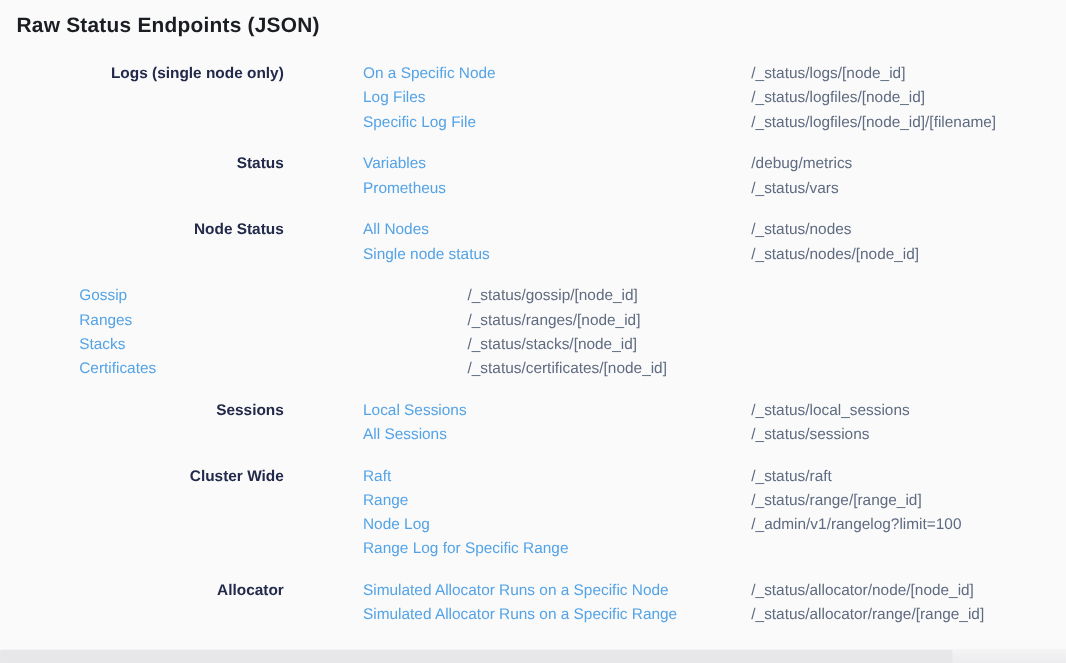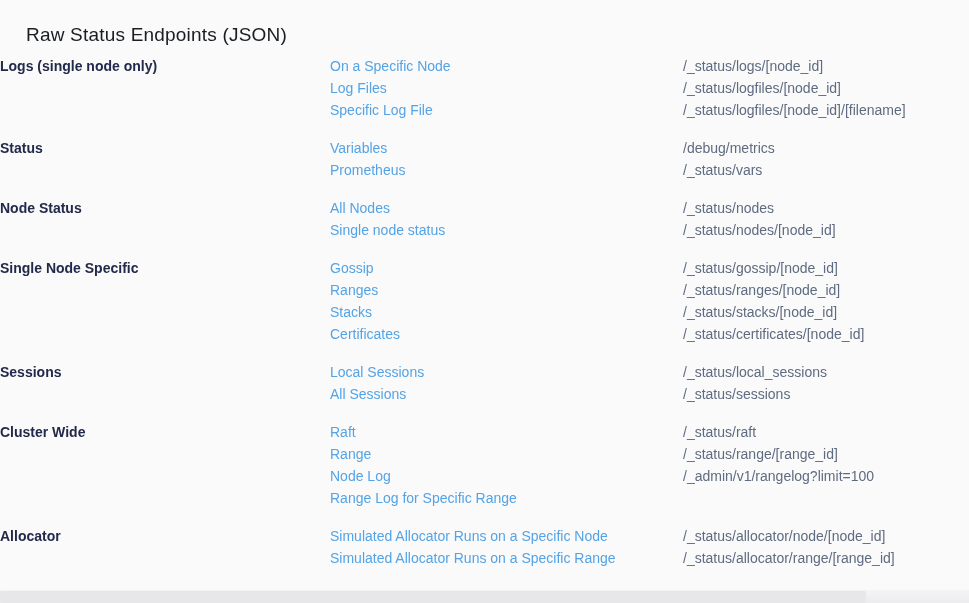--- a/index.html
+++ b/index.html
@@ -11,40 +11,40 @@
   }
   .page {
     position: relative;
     width: 969px; height: 603px;
     background: #fafafa;
     overflow: hidden;
   }
   .page-title {
     position: absolute;
     left: 14px; top: 12px;
-    margin: 12px;
+    margin: 1px;
     font-size: 19px;
-    font-weight: normal;
+    font-weight: bold;
     color: #1a1d21;
     letter-spacing: 0.2px;
   }
   .endpoints {
     position: absolute;
     top: 55px; left: 0;
     width: 969px;
   }
   .section {
     display: flex;
     align-items: flex-start;
     margin-bottom: 16px;
   }
   .section-label {
     flex: none;
     width: 258px;
-    text-align: left;
+    text-align: right;
     font-size: 14px;
     font-weight: 600;
     color: #22294a;
     line-height: 22px;
   }
   .rows { margin-left: 27px; }
   .row {
     display: flex;
     line-height: 22px;
     font-size: 14px;
@@ -118,21 +118,20 @@
             <a class="link" href="#">All Nodes</a>
             <span class="path">/_status/nodes</span>
           </div>
           <div class="row">
             <a class="link" href="#">Single node status</a>
             <span class="path">/_status/nodes/[node_id]</span>
           </div>
         </div>
       </div>
       <div class="section">
-        <div class="section-label">Single Node Specific</div>
         <div class="rows">
           <div class="row">
             <a class="link" href="#">Gossip</a>
             <span class="path">/_status/gossip/[node_id]</span>
           </div>
           <div class="row">
             <a class="link" href="#">Ranges</a>
             <span class="path">/_status/ranges/[node_id]</span>
           </div>
           <div class="row">

